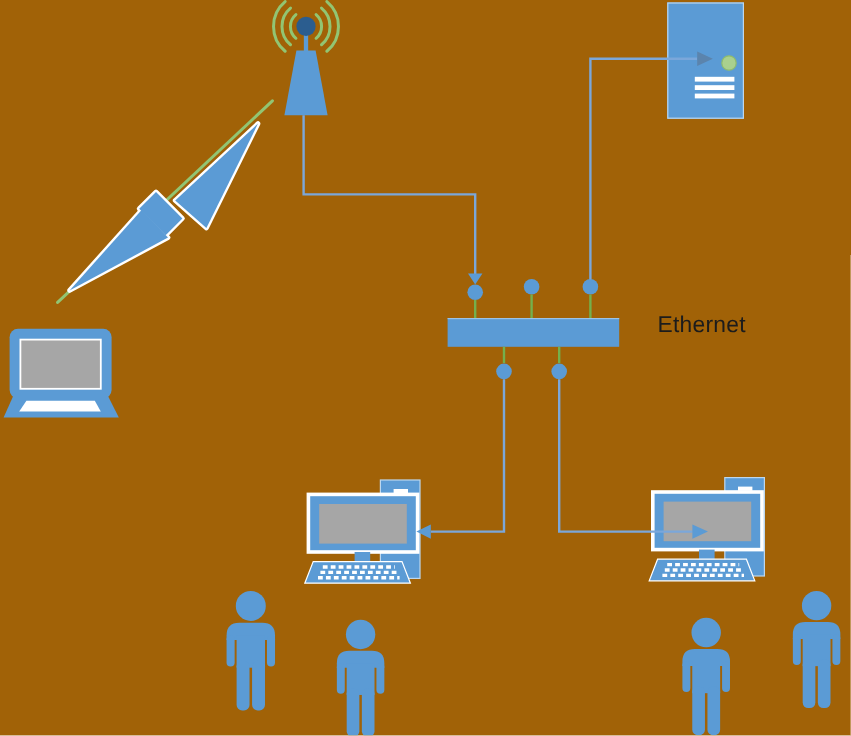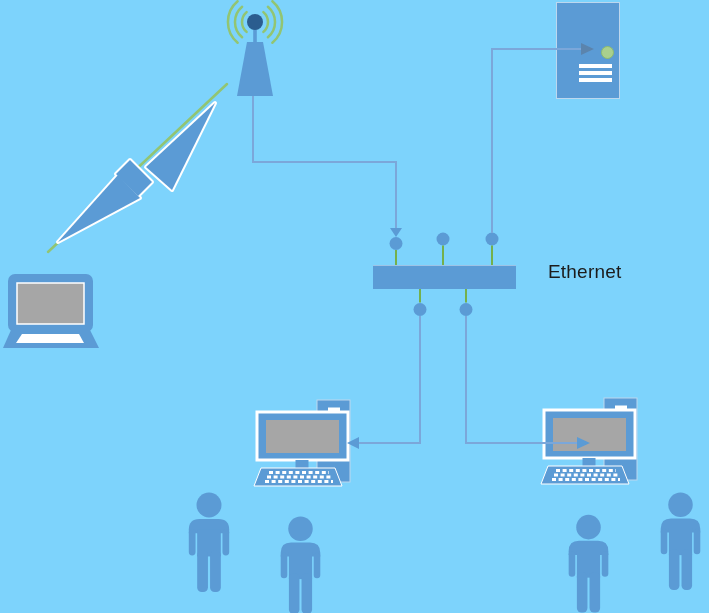--- a/index.html
+++ b/index.html
@@ -6,21 +6,21 @@
     --node-blue:#5B9BD5;
     --node-blue-dark:#2B5D8F;
     --screen-gray:#A6A6A6;
     --connector-blue:#7BA7DA;
     --accent-green:#74B04C;
     --wave-green:#92C572;
     --led-green:#A9D08E;
     --label-text:#1C1C1C;
   }
   html,body{margin:0;padding:0;background:#fff;}
-  .canvas{position:relative;width:709px;height:613px;background:#7dd3fc;overflow:hidden;
+  .canvas{position:relative;width:709px;height:613px;background:#a16207;overflow:hidden;
           font-family:"Liberation Sans",sans-serif;}
   .abs{position:absolute;}
   svg{display:block;overflow:visible;}
   .fill-blue{fill:var(--node-blue);}
   .fill-dark{fill:var(--node-blue-dark);}
   .fill-gray{fill:var(--screen-gray);}
   .fill-white{fill:#fff;}
   .stroke-conn{stroke:var(--connector-blue);stroke-width:2;fill:none;}
   .stroke-green{stroke:var(--accent-green);stroke-width:2;fill:none;}
   .stroke-wave{stroke:var(--wave-green);stroke-width:2.5;fill:none;stroke-linecap:round;}

